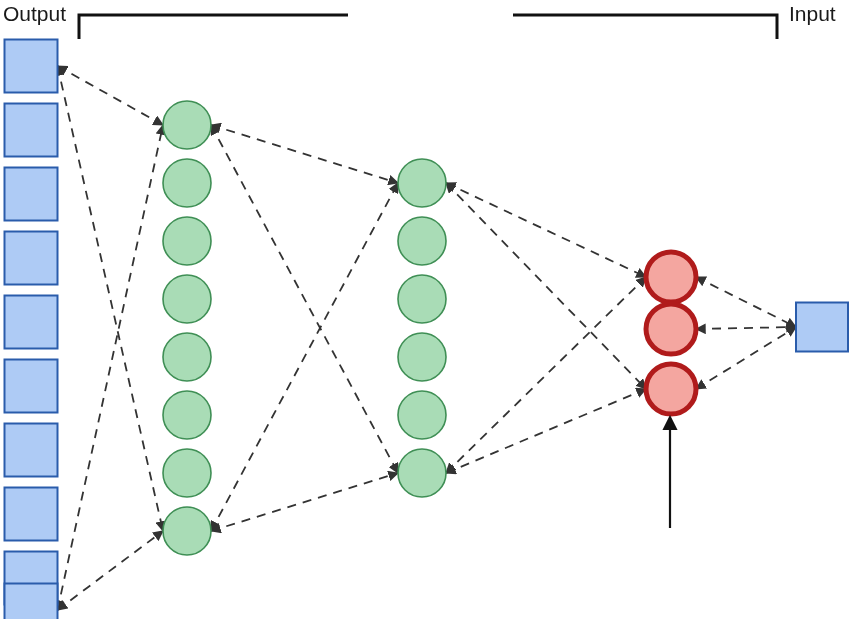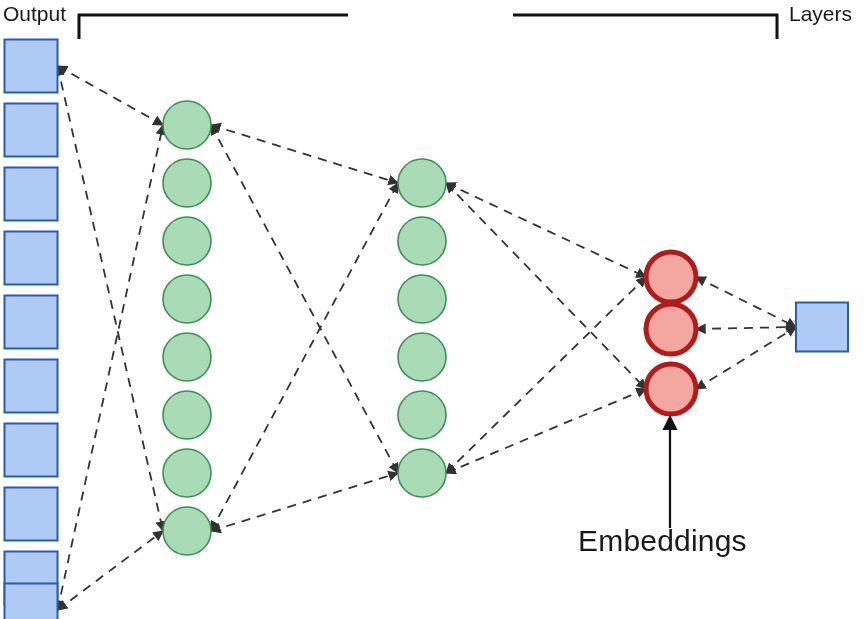--- a/index.html
+++ b/index.html
@@ -117,16 +117,15 @@
         <circle cx="671" cy="329" r="25" fill="#f4a6a0" stroke="#b01b1b" stroke-width="5"></circle>
         <circle cx="671" cy="389" r="25" fill="#f4a6a0" stroke="#b01b1b" stroke-width="5"></circle>
         <rect x="796" y="302.5" width="52" height="49" fill="#aecbf5" stroke="#2a5cab" stroke-width="2"></rect>
       </g>
     <g id="annotation-group">
         <line x1="670" y1="528" x2="670" y2="418" stroke="#111111" stroke-width="2.2" marker-end="url(#arrowSolid)"></line>
       </g>
   </svg>
 
   <div class="label-text" id="label-input">Output</div>
-  <div class="label-text" id="label-output">Layers</div>
-  <div class="label-text" id="label-embeddings">Embeddings</div>
+  <div class="label-text" id="label-output">Input</div>
 
 </div>
 
 </body></html>

